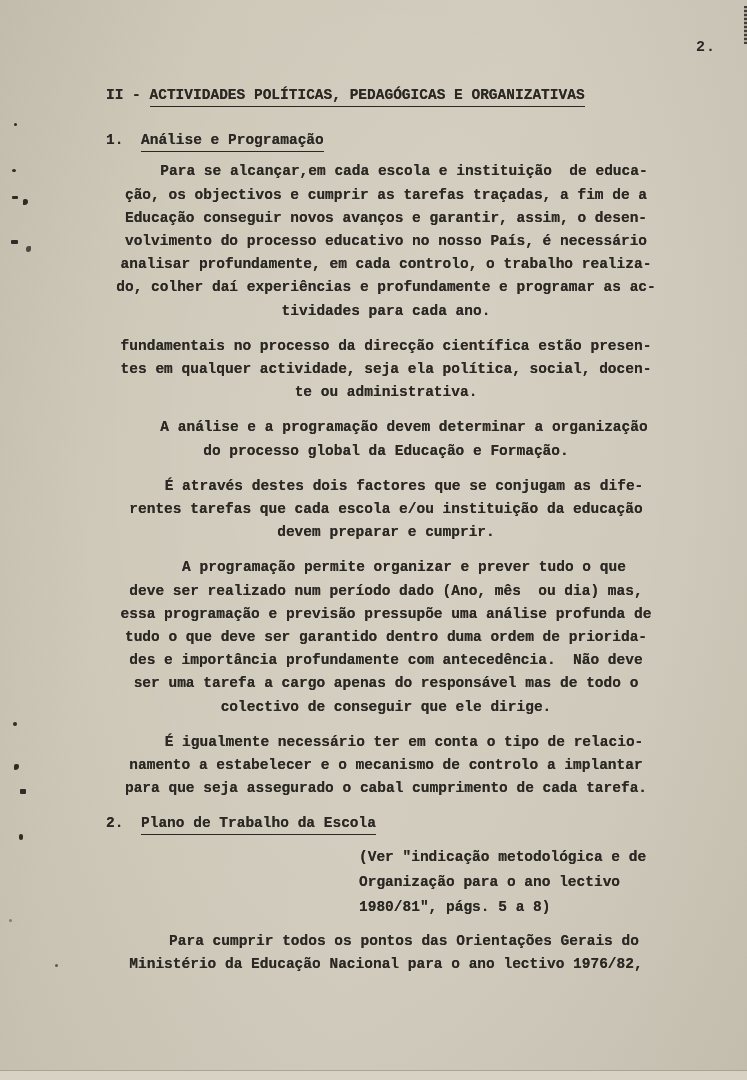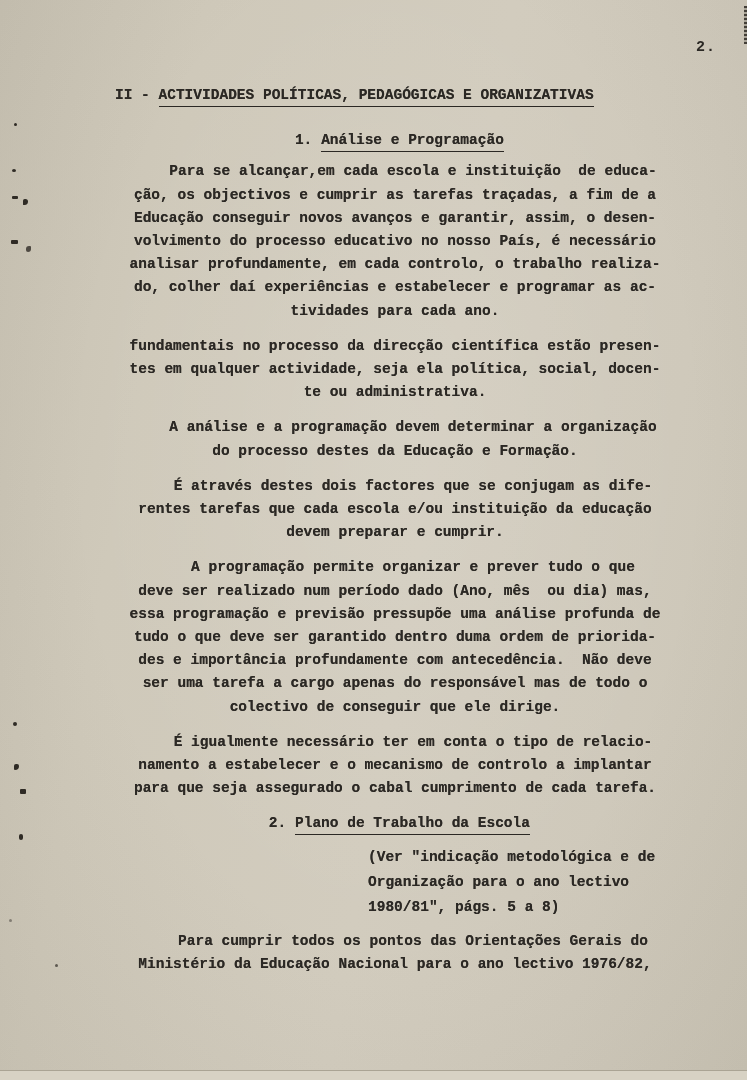--- a/index.html
+++ b/index.html
@@ -10,27 +10,27 @@
   }
   .paper-vignette{
     position:absolute;inset:0;pointer-events:none;
     background:radial-gradient(ellipse at 52% 42%, rgba(255,255,255,0.10) 0%, rgba(255,255,255,0) 55%, rgba(90,84,70,0.08) 100%);
   }
   .page-number{
     position:absolute;left:696px;top:39px;
     font-size:15px;font-weight:bold;color:#2b2824;letter-spacing:1px;
   }
   .content{
-    position:absolute;left:115px;top:84px;width:560px;
+    position:absolute;left:106px;top:84px;width:560px;
     color:#2b2824;font-size:14.5px;font-weight:bold;
     text-shadow:0 0 0.5px rgba(43,40,36,0.75);
   }
   .main-heading{white-space:pre;line-height:23.2px;margin-bottom:22px;}
   .underlined{border-bottom:1.6px solid #2b2824;padding-bottom:2.5px;}
-  .sec-heading{white-space:pre;line-height:23.2px;margin-bottom:8px;text-align:center;}
+  .sec-heading{white-space:pre;line-height:23.2px;margin-bottom:8px;}
   .sec-heading.tight{margin-bottom:9px;}
   .sec-num{display:inline-block;width:35px;}
   .para{margin:0 0 12px 0;}
   .line{white-space:pre;line-height:23.2px;text-align:center;}
   .line.indent{padding-left:36px;}
   .note-block{margin:0 0 10px 253px;}
   .note-line{white-space:pre;line-height:25px;}
   .ink-speck{position:absolute;background:#2f2b25;border-radius:50%;}
   .edge-ticks{
     position:absolute;right:0;top:6px;width:3px;height:38px;
@@ -51,31 +51,31 @@
 <div class="content">
   <div class="main-heading"><span>II - </span><span class="underlined">ACTIVIDADES POLÍTICAS, PEDAGÓGICAS E ORGANIZATIVAS</span></div>
   <div id="sections">
       <div class="sec-heading"><span class="sec-num">1.</span><span class="underlined">Análise e Programação</span></div>
       <div class="para">
         <div class="line indent">Para se alcançar,em cada escola e instituição  de educa-</div>
         <div class="line">ção, os objectivos e cumprir as tarefas traçadas, a fim de a</div>
         <div class="line">Educação conseguir novos avanços e garantir, assim, o desen-</div>
         <div class="line">volvimento do processo educativo no nosso País, é necessário</div>
         <div class="line">analisar profundamente, em cada controlo, o trabalho realiza-</div>
-        <div class="line">do, colher daí experiências e estabelecer e programar as ac-</div>
+        <div class="line">do, colher daí experiências e profundamente e programar as ac-</div>
         <div class="line">tividades para cada ano.</div>
       </div>
       <div class="para">
         <div class="line">fundamentais no processo da direcção científica estão presen-</div>
         <div class="line">tes em qualquer actividade, seja ela política, social, docen-</div>
         <div class="line">te ou administrativa.</div>
       </div>
       <div class="para">
         <div class="line indent">A análise e a programação devem determinar a organização</div>
-        <div class="line">do processo destes da Educação e Formação.</div>
+        <div class="line">do processo global da Educação e Formação.</div>
       </div>
       <div class="para">
         <div class="line indent">É através destes dois factores que se conjugam as dife-</div>
         <div class="line">rentes tarefas que cada escola e/ou instituição da educação</div>
         <div class="line">devem preparar e cumprir.</div>
       </div>
       <div class="para">
         <div class="line indent">A programação permite organizar e prever tudo o que</div>
         <div class="line">deve ser realizado num período dado (Ano, mês  ou dia) mas,</div>
         <div class="line">essa programação e previsão pressupõe uma análise profunda de</div>

